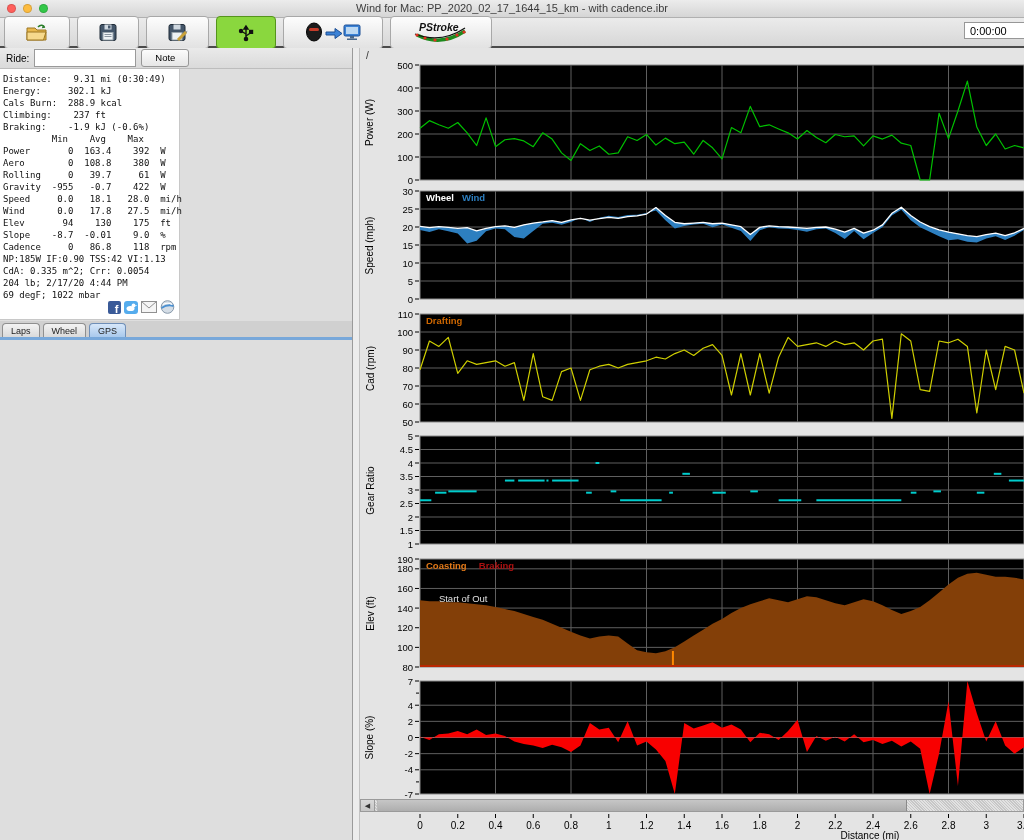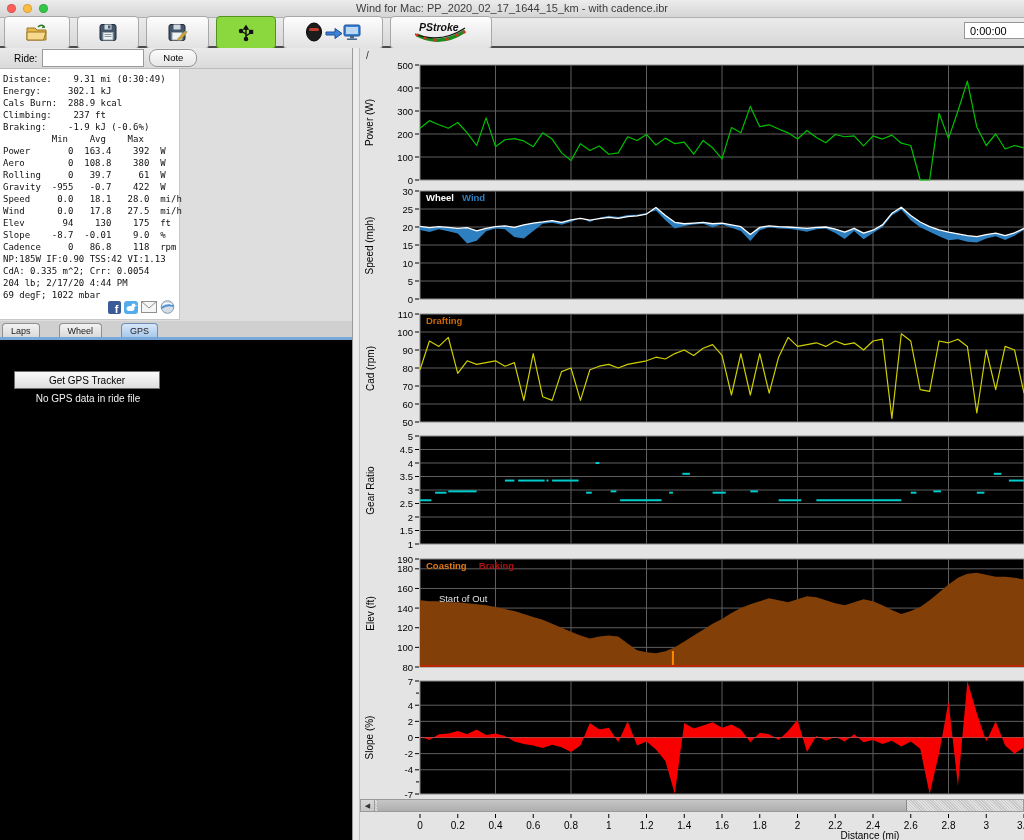--- a/index.html
+++ b/index.html
@@ -13,30 +13,30 @@
   .light{width:9px;height:9px;border-radius:50%;border:1px solid rgba(0,0,0,.15);box-sizing:border-box}
   
   .toolbar{height:28px;background:linear-gradient(#ebebeb,#d7d7d7);border-bottom:2px solid #4a4a4a;
            display:flex;align-items:center;padding:0 4px;gap:7px;position:relative}
   .tbtn{height:33px;min-width:27px;background:linear-gradient(#fdfdfd,#e2e2e2);border:1px solid #a8a8a8;
         border-radius:4px;display:flex;align-items:center;justify-content:center;padding:0 20px;box-sizing:border-box}
   .timer{position:absolute;right:-6px;top:4px;width:66px;height:17px;background:#fff;border:1px solid #979797;
          font-size:11px;line-height:17px;padding-left:5px;box-sizing:border-box}
   
   .left-col{position:absolute;left:0;top:48px;width:352px;bottom:0;background:#dedede}
-  .ride-row{height:20px;display:flex;align-items:center;padding-left:14px;font-size:10px;gap:5px;
+  .ride-row{height:20px;display:flex;align-items:center;padding-left:6px;font-size:10px;gap:5px;
             background:linear-gradient(#eaeaea,#dadada);border-bottom:1px solid #bdbdbd}
   .ride-input{width:96px;height:14px;background:#fff;border:1px solid #9a9a9a;font-size:10px;font-family:"Liberation Sans",sans-serif}
   .note-btn{width:46px;height:16px;background:linear-gradient(#fcfcfc,#e6e6e6);border:1px solid #979797;
-            border-radius:8px;font-size:9.5px;text-align:center;line-height:15px}
+            border-radius:3px;font-size:9.5px;text-align:center;line-height:15px}
   .stats-box{position:absolute;left:0;top:21px;width:179px;height:250px;background:#fff;border-right:1px solid #c8c8c8;border-bottom:1px solid #c8c8c8}
   pre.stats{margin:4px 0 0 3px;font-family:"DejaVu Sans Mono",monospace;font-size:9px;line-height:12px;color:#101010;white-space:pre}
   .share-row{position:absolute;left:108px;top:252px;display:flex;gap:3px;align-items:center}
   .tab-row{position:absolute;left:0;top:273px;width:352px;height:16px;background:#d0d0d0;
-           border-bottom:3px solid #78a8da;display:flex;align-items:flex-end;padding-left:2px;gap:19px;box-sizing:content-box}
+           border-bottom:3px solid #78a8da;display:flex;align-items:flex-end;padding-left:2px;gap:3px;box-sizing:content-box}
   .tab{font-size:9px;padding:2px 8px 1px;border:1px solid #8f8f8f;border-bottom:none;border-radius:4px 4px 0 0;
        background:linear-gradient(#f3f3f3,#dadada);color:#222}
   .tab.sel{background:linear-gradient(#d7e7f9,#a9c9ec);border-color:#6f8fb8}
   .gps-area{position:absolute;left:0;top:292px;width:352px;bottom:0;background:#000;color:#fff}
   .gps-btn{position:absolute;left:14px;top:31px;width:146px;height:18px;background:linear-gradient(#fafafa,#dedede);
            border:1px solid #6f6f6f;font-size:10px;text-align:center;line-height:17px;color:#000;box-sizing:border-box}
   .gps-msg{position:absolute;left:0;top:53px;width:176px;text-align:center;font-size:10px;color:#f2f2f2}
   .divider{position:absolute;left:352px;top:48px;width:8px;bottom:0;background:#ececec;
            border-left:1px solid #9a9a9a;border-right:1px solid #c2c2c2;box-sizing:border-box}
   
@@ -182,24 +182,20 @@
     <svg width="15" height="14">
       <circle cx="7.5" cy="7" r="6.3" fill="#d4dde6" stroke="#8899aa"></circle>
       <path d="M1.5 8 q6 -4 12 -2" stroke="#4a90d2" stroke-width="2" fill="none"></path>
       <path d="M3 4.5 q5 -2.5 9 0" stroke="#ffffff" stroke-width="1.2" fill="none"></path>
     </svg>
   </div>
   <div class="tab-row">
     <div class="tab">Laps</div>
     <div class="tab">Wheel</div>
     <div class="tab sel">GPS</div>
-  </div>
-  <div class="gps-area">
-    <div class="gps-btn">Get GPS Tracker</div>
-    <div class="gps-msg">No GPS data in ride file</div>
   </div>
 </div>
 
 <div class="divider"></div>
 
 <div class="chart-region">
   <div class="corner">/</div>
 
   <div class="panel" style="top:12px;height:125px">
     <div class="ylab">

